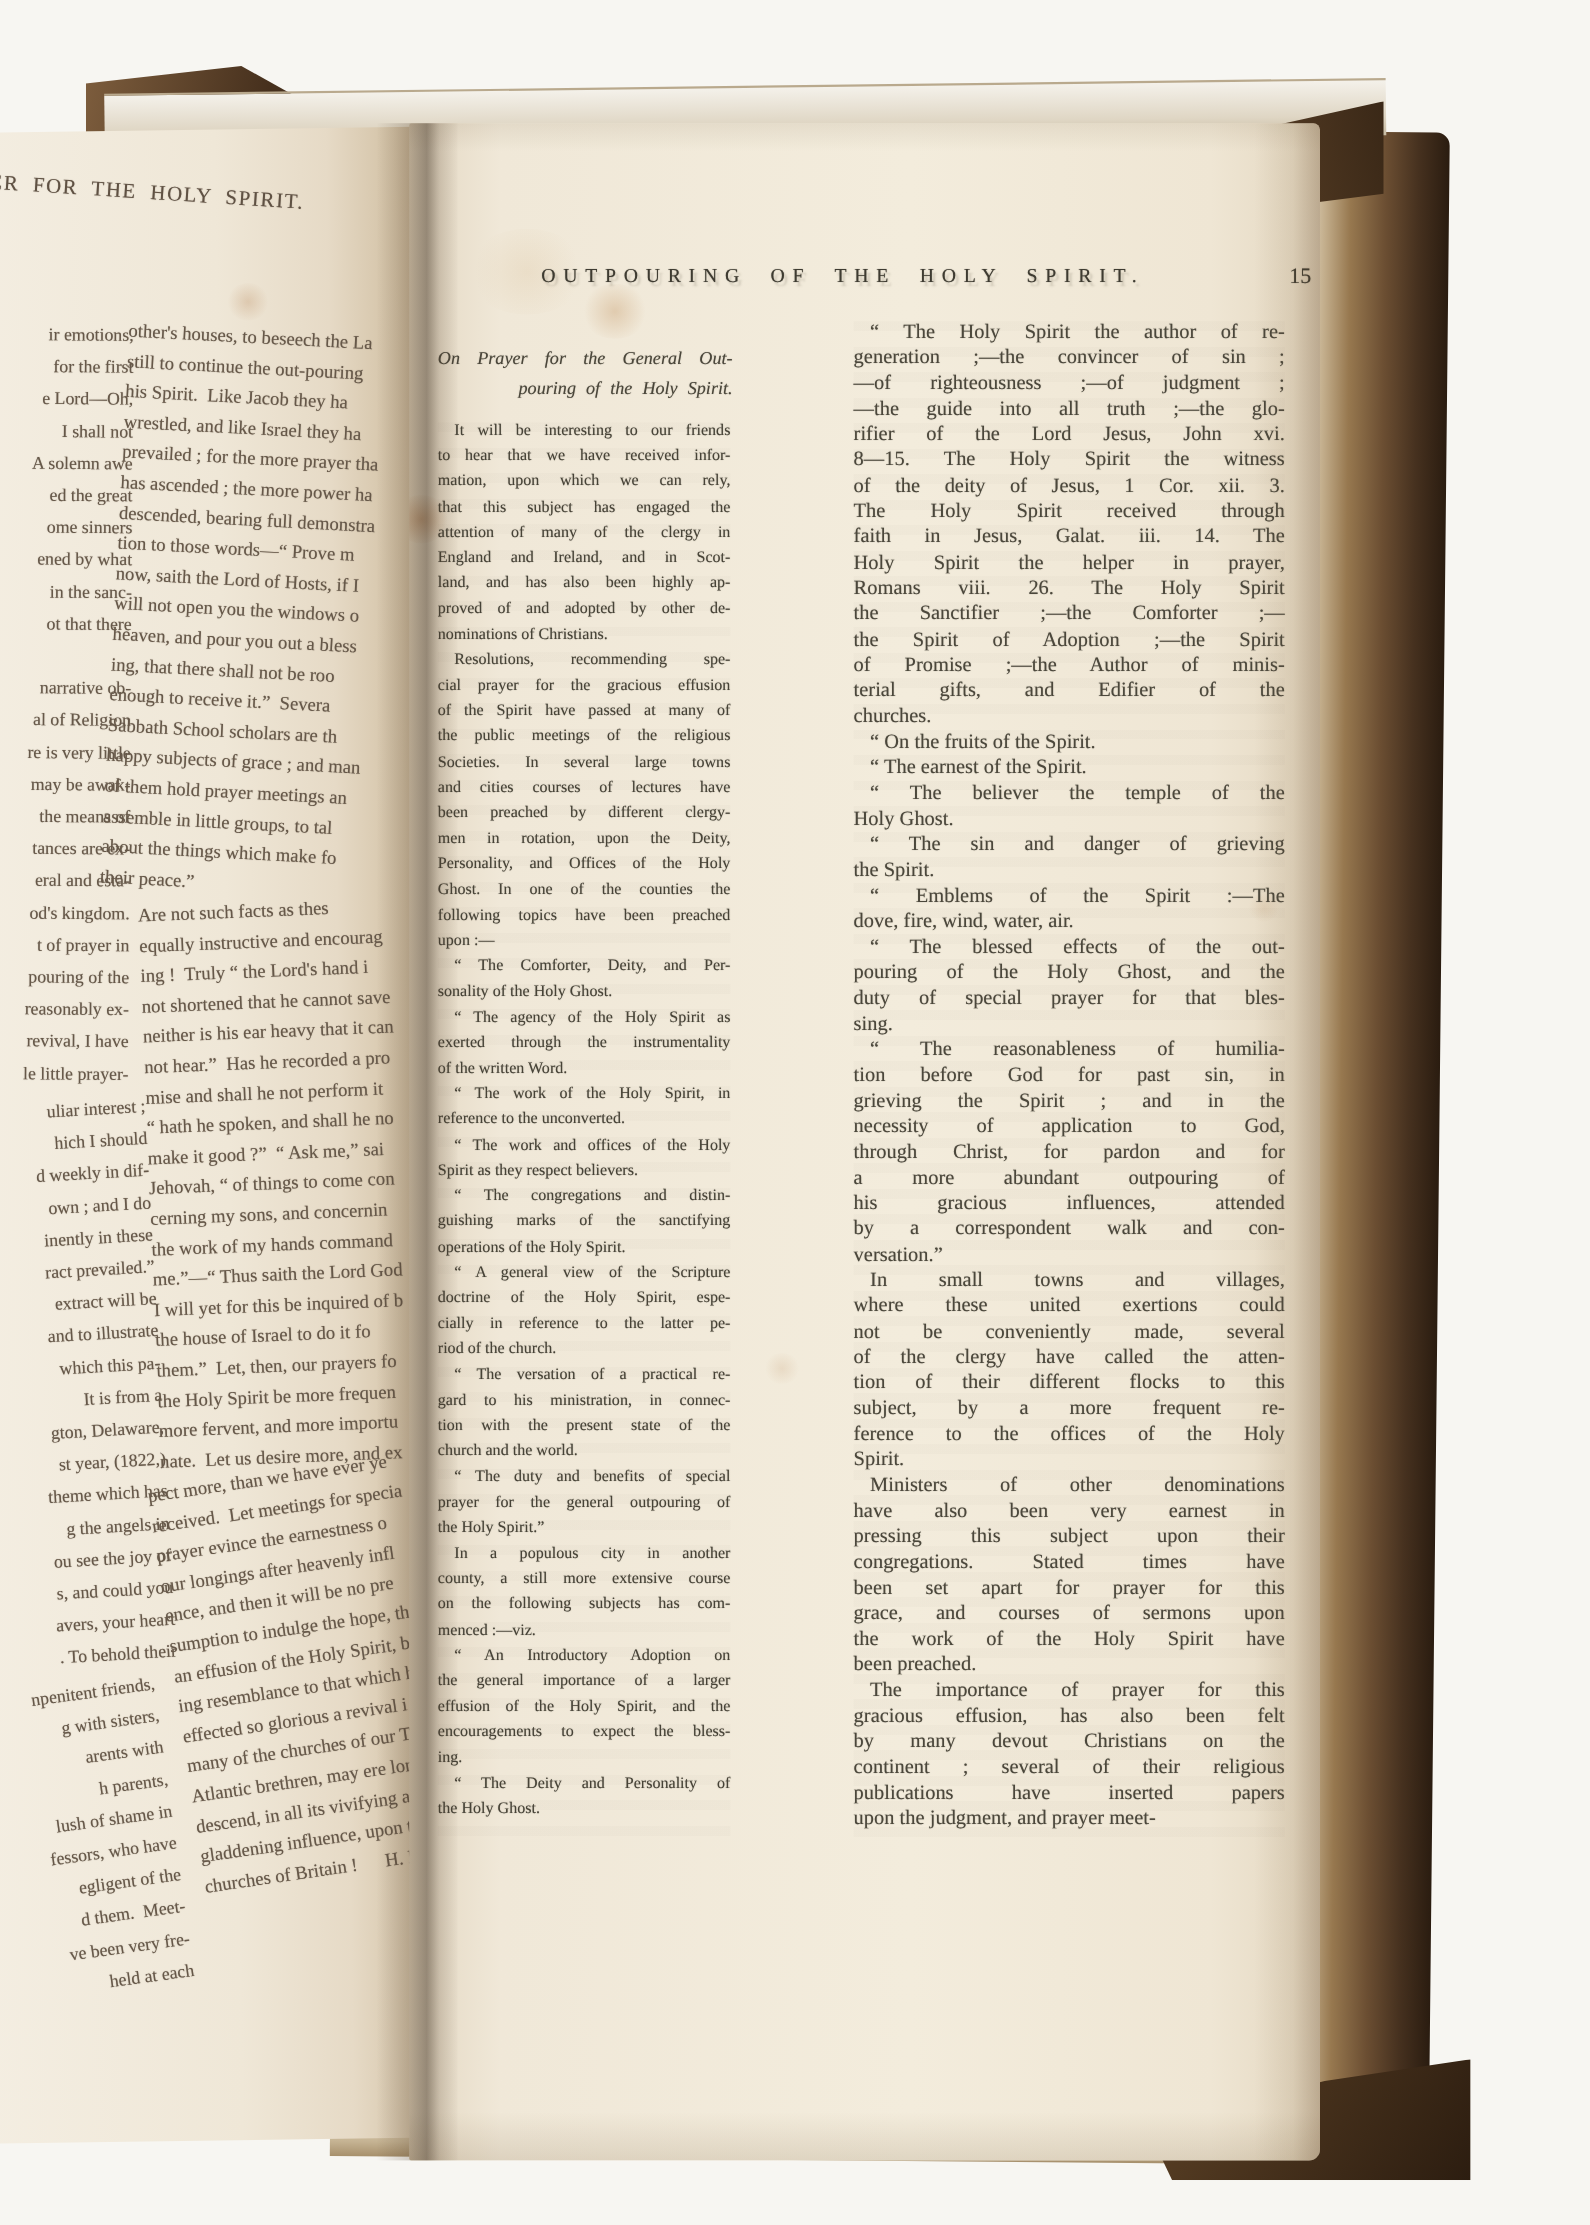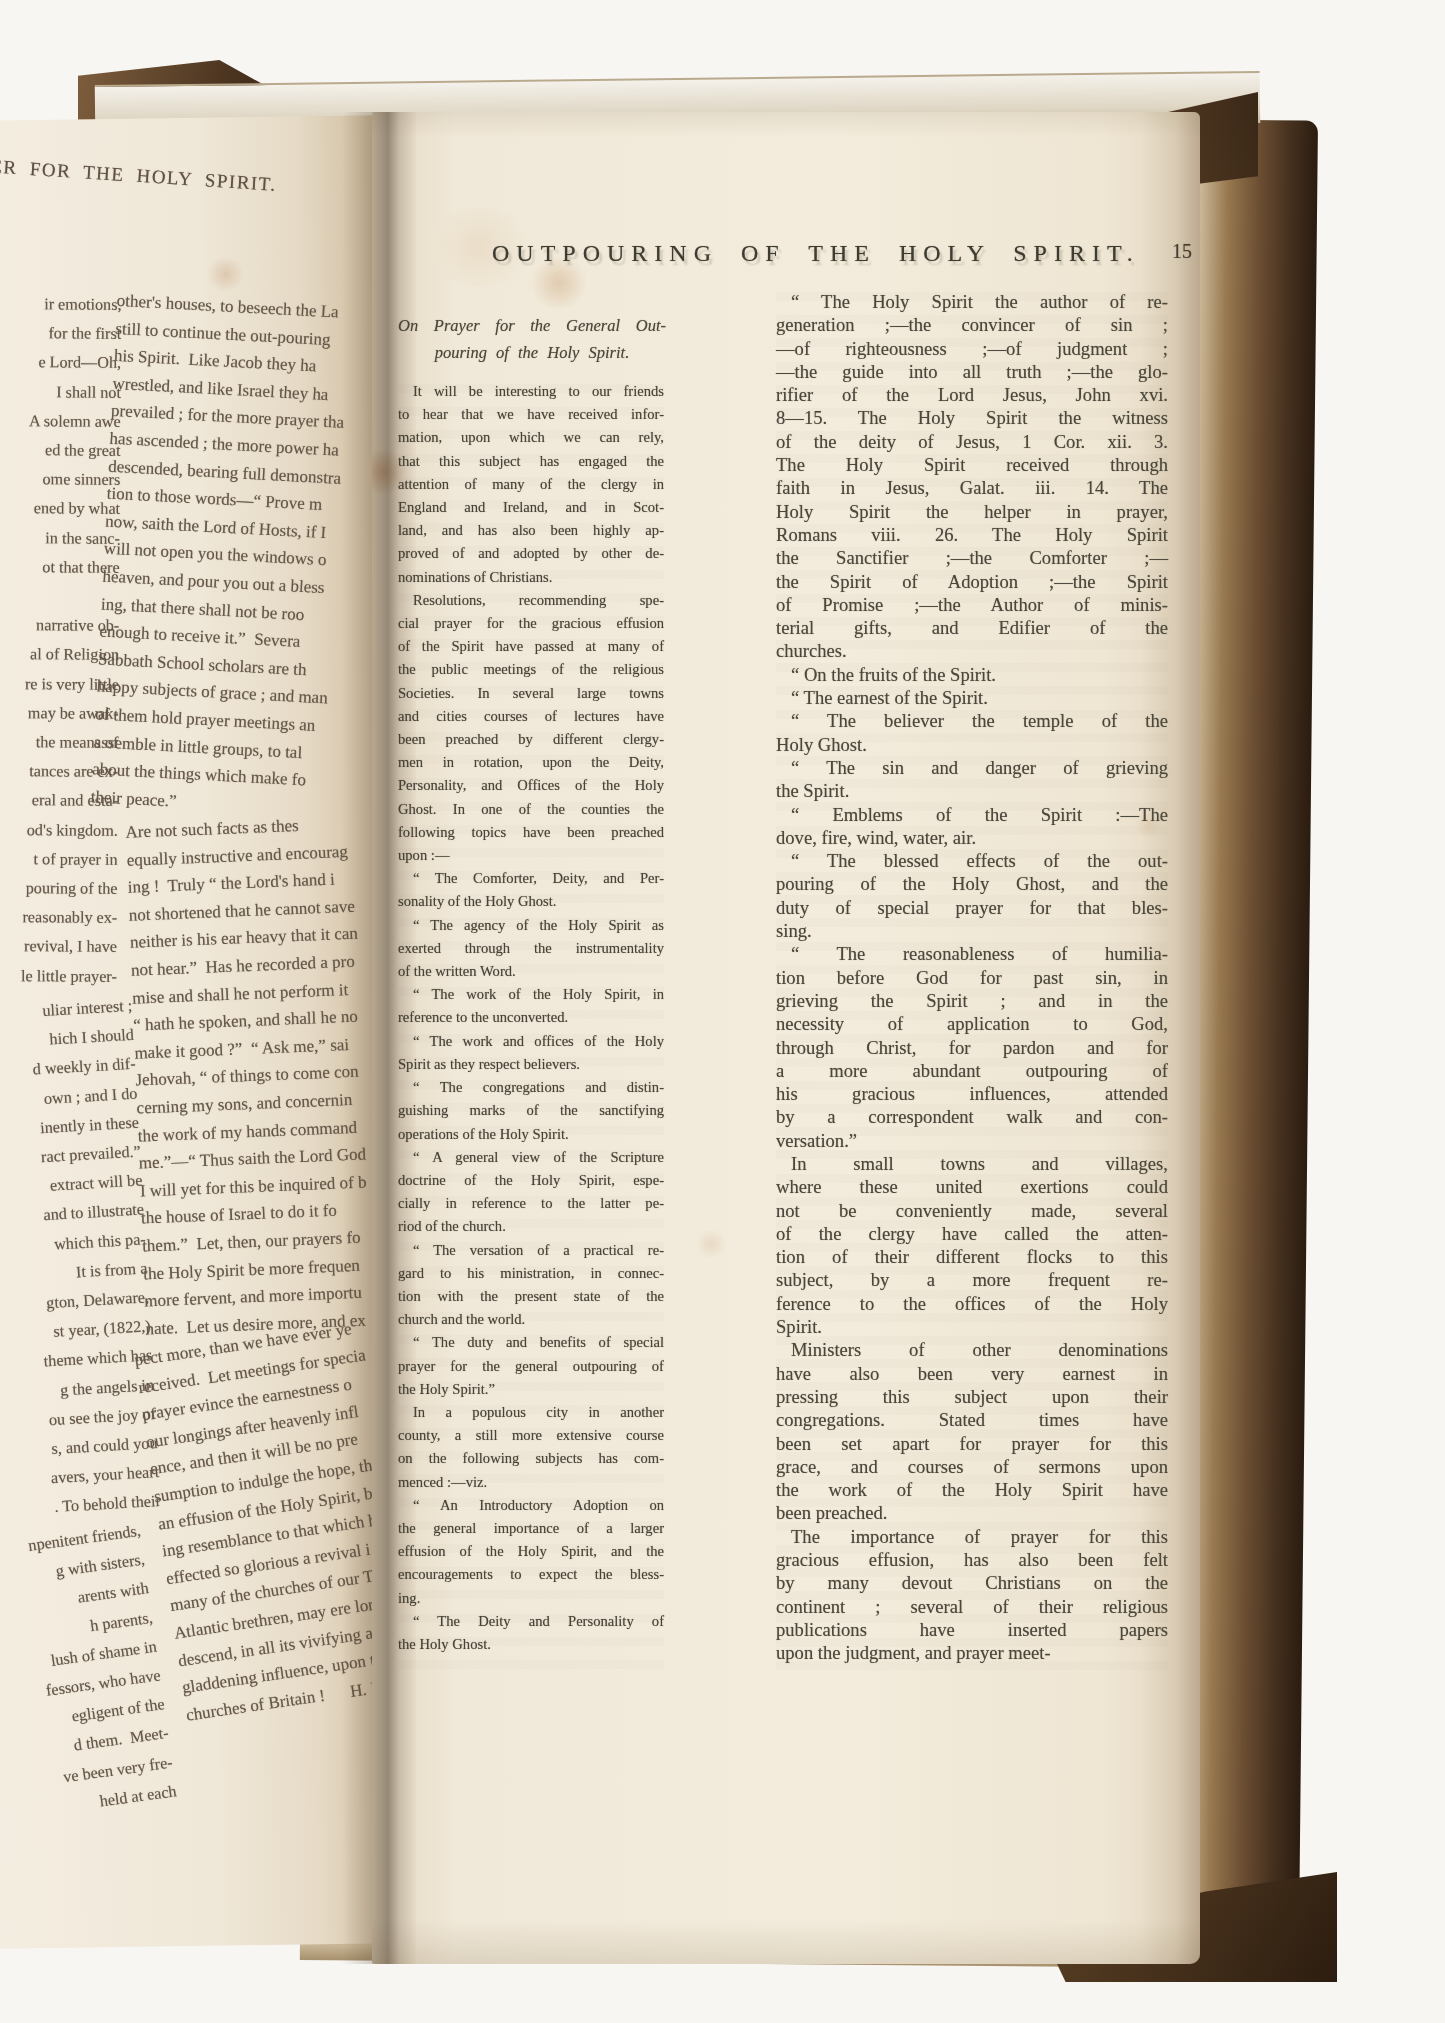--- a/index.html
+++ b/index.html
@@ -64,28 +64,28 @@
   .s1{left:156px;top:146px;width:62px;height:50px;background:radial-gradient(circle,rgba(186,134,78,.30),rgba(186,134,78,0) 70%);}
   .s2{left:-14px;top:338px;width:50px;height:44px;background:radial-gradient(circle,rgba(168,108,58,.42),rgba(168,108,58,0) 72%);}
   .s3{left:52px;top:96px;width:110px;height:78px;background:radial-gradient(circle,rgba(205,170,120,.17),rgba(205,170,120,0) 70%);}
   .s4{left:322px;top:1118px;width:34px;height:28px;background:radial-gradient(circle,rgba(180,130,80,.16),rgba(180,130,80,0) 70%);}
   .s5{left:762px;top:700px;width:30px;height:26px;background:radial-gradient(circle,rgba(180,130,80,.15),rgba(180,130,80,0) 70%);}
   .ghost{pointer-events:none;opacity:.55;
     background:repeating-linear-gradient(180deg,rgba(110,100,85,.05) 0 9px,rgba(0,0,0,0) 9px 23.2px);}
   .g1{left:26px;top:272px;width:266px;height:1286px;}
   .g2{left:404px;top:180px;width:392px;height:1380px;}
 
-  .mp-running{left:120px;top:128px;font-size:24px;letter-spacing:7px;word-spacing:10px;
+  .mp-running{left:120px;top:128px;font-size:18px;letter-spacing:7px;word-spacing:10px;
     white-space:nowrap;color:#3e3b31;text-shadow:3px 4px 2px rgba(110,105,85,.28),0 0 1px rgba(62,59,49,.6);}
   .mp-pagenum{left:800px;top:128px;font-size:20px;color:#3e3b31;text-shadow:0 0 1px rgba(62,59,49,.6);}
 
   .mp-heading{left:26px;top:200px;width:268px;font-style:italic;font-size:16.5px;
     line-height:27px;color:#4a463a;text-shadow:0 0 1px rgba(74,70,58,.5);}
   .mp-heading .tline:first-child{text-align:justify;text-align-last:justify;}
-  .mp-heading .tline:last-child{text-align:center;word-spacing:5px;}
+  .mp-heading .tline:last-child{text-align:right;word-spacing:5px;}
 
   .col{text-shadow:0 0 1px rgba(70,66,55,.5);}
   .col1{left:26px;top:268px;width:266px;font-size:14.6px;line-height:23.2px;}
   .col2{left:404px;top:178px;width:392px;font-size:18.6px;line-height:23.3px;color:#4b473b;}
   .jline{position:static;text-align:justify;text-align-last:justify;min-height:1em;}
   .jline.plast{text-align-last:left;}
   .jline.pfirst{text-indent:15px;}
 </style>
 </head>
 <body>

